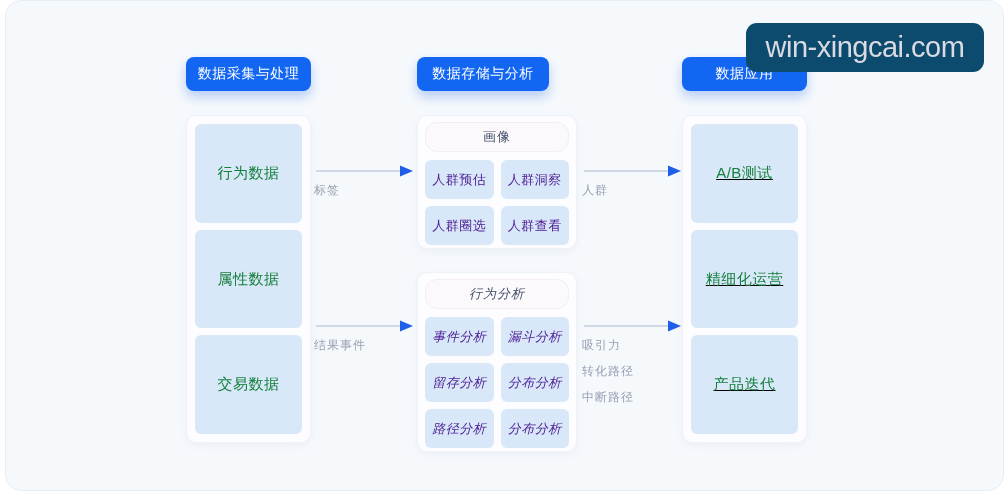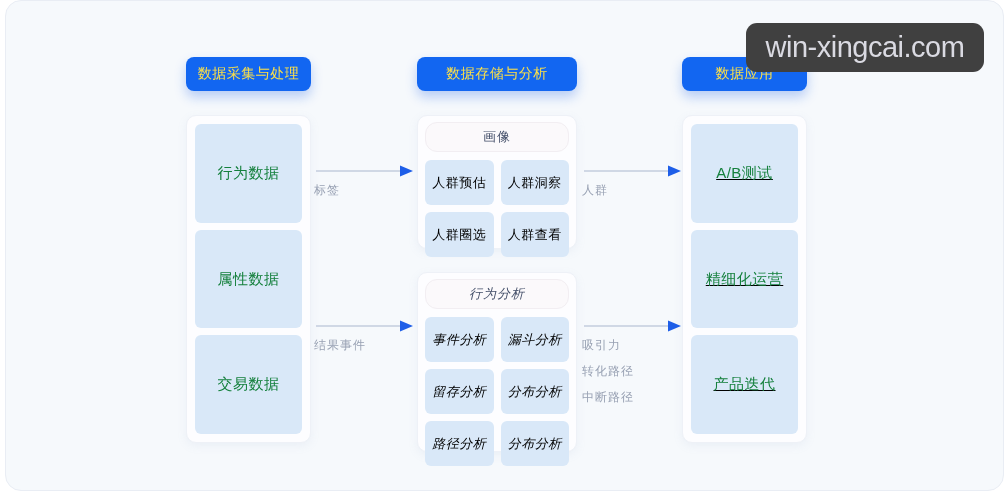--- a/index.html
+++ b/index.html
@@ -9,25 +9,25 @@
     -webkit-font-smoothing:antialiased;
   }
   .panel{
     position:absolute;left:5px;top:0;width:999px;height:491px;
     background:#f6f9fc;border:1px solid #e9edf4;border-radius:16px;
     box-sizing:border-box;
   }
   
   .hdr{
     position:absolute;top:57px;height:34px;background:#1266f1;border-radius:8px;
-    color:#fde047;font-size:14px;display:flex;align-items:center;justify-content:center;
+    color:#ffffff;font-size:14px;display:flex;align-items:center;justify-content:center;
     box-shadow:0 6px 12px rgba(18,90,230,0.28);letter-spacing:0.5px;
   }
   #hdr-collect{left:186px;width:125px;}
-  #hdr-storage{left:417px;width:160px;font-family:Liberation Serif, serif;}
+  #hdr-storage{left:417px;width:132px;font-family:Liberation Serif, serif;}
   #hdr-apply{left:682px;width:125px;}
 
   
   .col-box{
     position:absolute;top:115px;width:125px;height:328px;background:#fdfdff;
     border:1px solid #eef1f7;border-radius:10px;box-sizing:border-box;
     box-shadow:0 3px 10px rgba(140,160,200,0.10);
     padding:8px;display:flex;flex-direction:column;gap:7px;
   }
   #col-collect{left:186px;}
@@ -45,22 +45,22 @@
   }
   #mid-portrait{top:115px;height:134px;}
   #mid-behavior{top:272px;height:180px;font-style:italic;}
   .mid-title{
     height:28px;background:#fbf9fb;border:1px solid #f2eef2;border-radius:12px;
     display:flex;align-items:center;justify-content:center;color:#45506a;
     font-size:13px;margin-bottom:8px;letter-spacing:1px;
   }
   .grid{display:grid;grid-template-columns:1fr 1fr;gap:7px;}
   .sm-box{
-    height:45px;background:#d9e8f8;border-radius:6px;display:flex;align-items:center;
-    justify-content:center;color:#000000;font-size:13px;letter-spacing:0.5px;
+    height:39px;background:#d9e8f8;border-radius:6px;display:flex;align-items:center;
+    justify-content:center;color:#4c1d95;font-size:13px;letter-spacing:0.5px;
   }
 
   
   .arrow{position:absolute;width:100px;height:18px;}
   #arrow-1{left:314px;top:162px;}
   #arrow-2{left:314px;top:317px;}
   #arrow-3{left:582px;top:162px;}
   #arrow-4{left:582px;top:317px;}
 
   .a-label{
@@ -69,21 +69,21 @@
   }
   #lbl-1{left:314px;top:182px;}
   #lbl-2{left:314px;top:337px;}
   #lbl-3{left:582px;top:182px;}
   #lbl-4a{left:582px;top:337px;}
   #lbl-4b{left:582px;top:363px;}
   #lbl-4c{left:582px;top:389px;}
 
   
   .watermark{
-    position:absolute;left:746px;top:23px;width:238px;height:49px;background:#404040;
+    position:absolute;left:746px;top:23px;width:238px;height:49px;background:#0c4a6e;
     border-radius:11px;display:flex;align-items:center;justify-content:center;
     color:#dadae2;font-size:29px;z-index:5;letter-spacing:-0.5px;
   }
 </style>
 </head>
 <body>
 
 <div class="stage">
   <div class="panel"></div>
 

